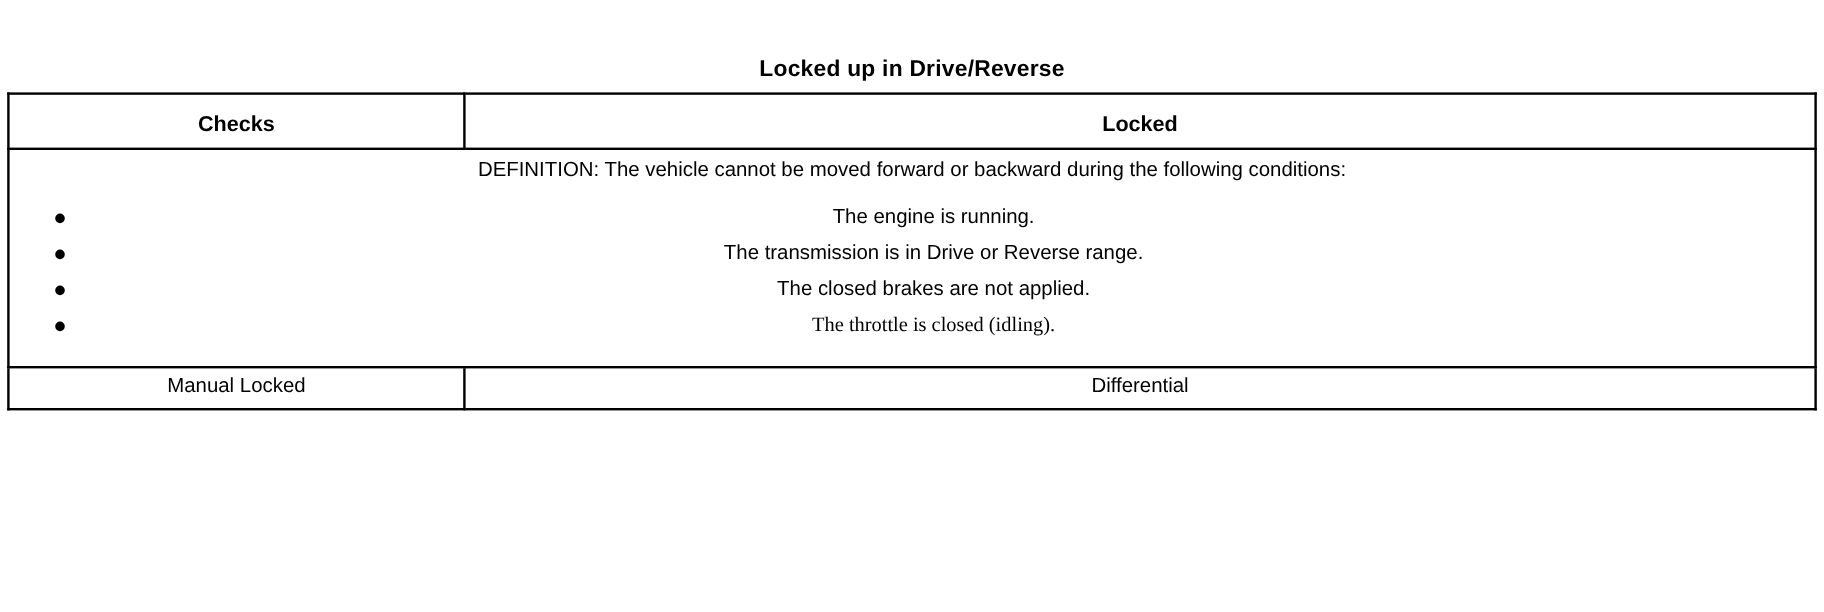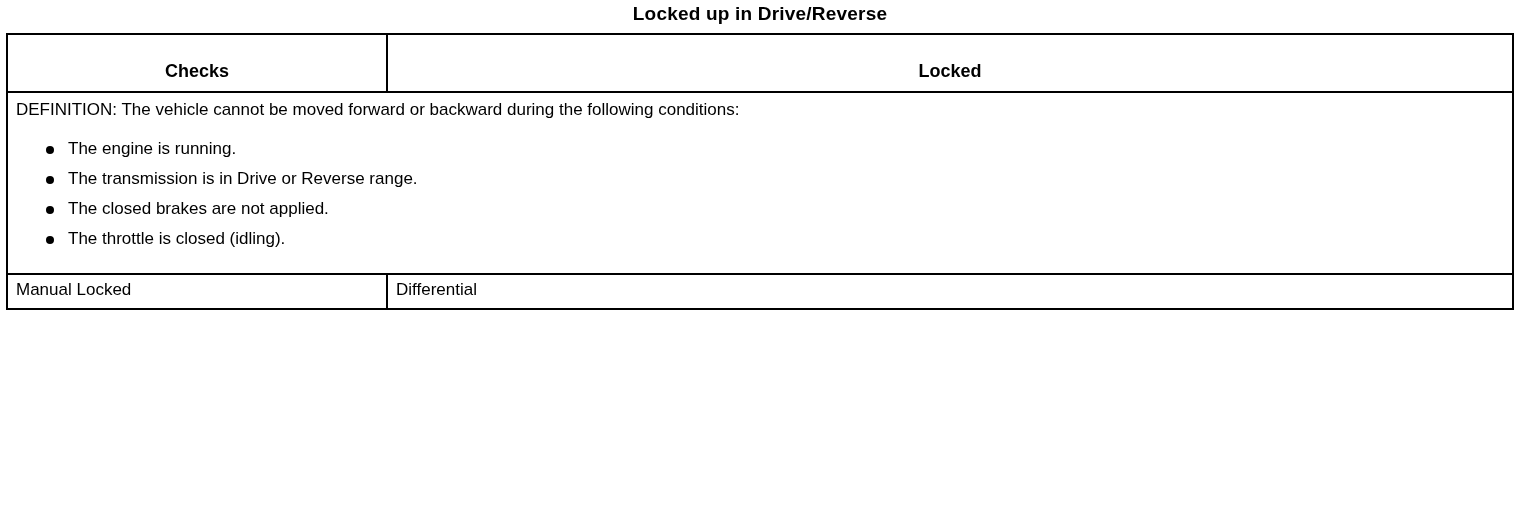--- a/index.html
+++ b/index.html
@@ -19,61 +19,63 @@
     height: 510px;
     box-sizing: border-box;
   }
   .doc-title {
     text-align: center;
     font-size: 19px;
     font-weight: bold;
     padding-top: 3px;
     padding-bottom: 8px;
     letter-spacing: 0.2px;
+    margin-top: 44px;
   }
   table.dtc {
     border-collapse: collapse;
     width: 1508px;
     margin: 0 auto;
     table-layout: fixed;
   }
   table.dtc, table.dtc th, table.dtc td {
     border: 2px solid #000000;
   }
   table.dtc th, table.dtc td {
     vertical-align: top;
     padding: 4px 8px 6px 8px;
     font-size: 17px;
     line-height: 1.35;
+    text-align: center;
   }
   table.dtc th {
     text-align: center;
     font-weight: bold;
     font-size: 18px;
-    padding-top: 24px;
+    padding-top: 12px;
     padding-bottom: 8px;
   }
   .col-checks { width: 380px; }
   .definition-cell {
     padding-bottom: 10px;
   }
   .definition-lead {
     margin: 2px 0 14px 0;
   }
   ul.bullets {
     list-style: none;
     margin: 16px;
     padding: 0;
   }
   ul.bullets li {
     position: relative;
     padding-left: 36px;
     margin-bottom: 7px;
   }
-  ul.bullets li:last-child { margin-bottom: 2px; }
+  ul.bullets li:last-child { margin-bottom: 2px; font-family: Liberation Serif, serif; }
   ul.bullets li::before {
     content: "";
     position: absolute;
     left: 14px;
     top: 8px;
     width: 8px;
     height: 8px;
     background: #000000;
     border-radius: 50%;
   }

